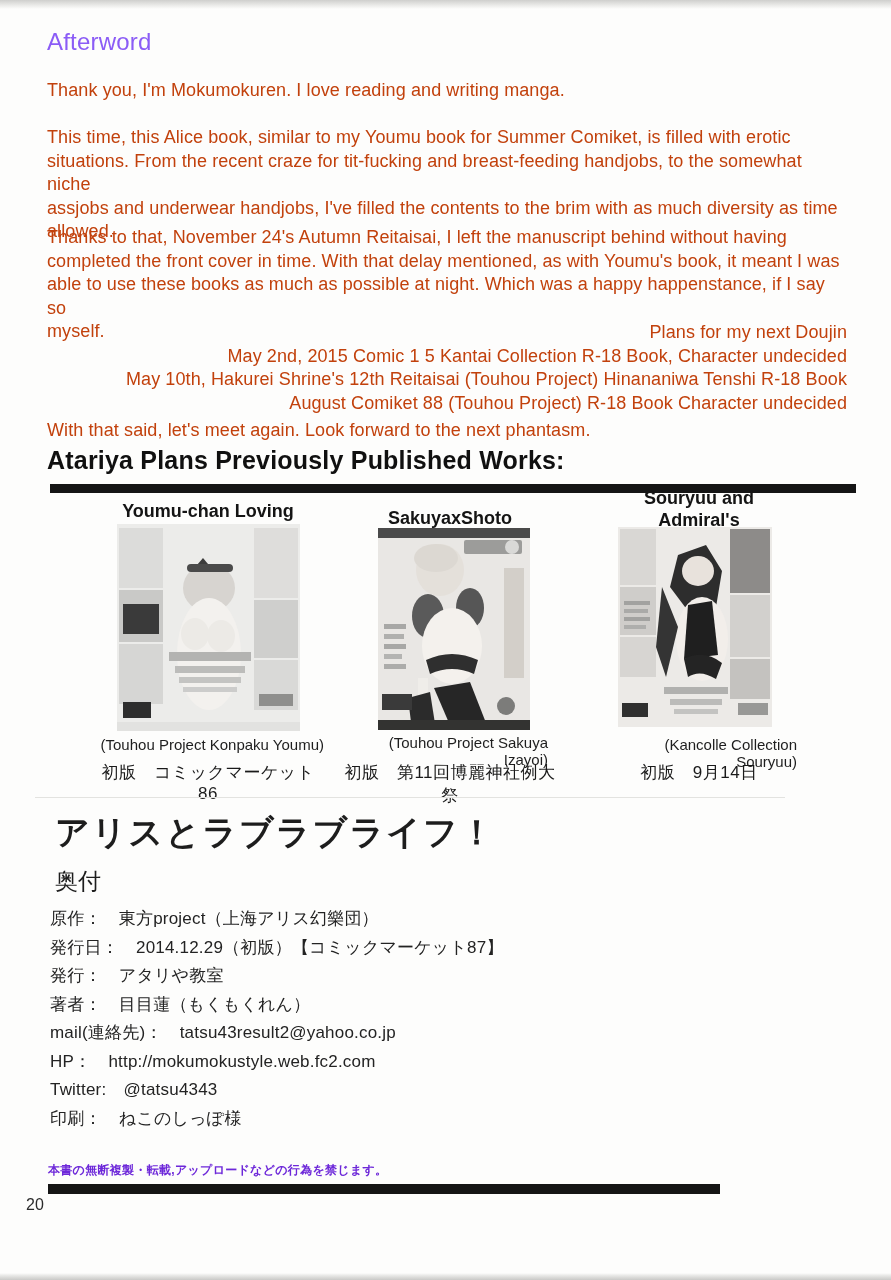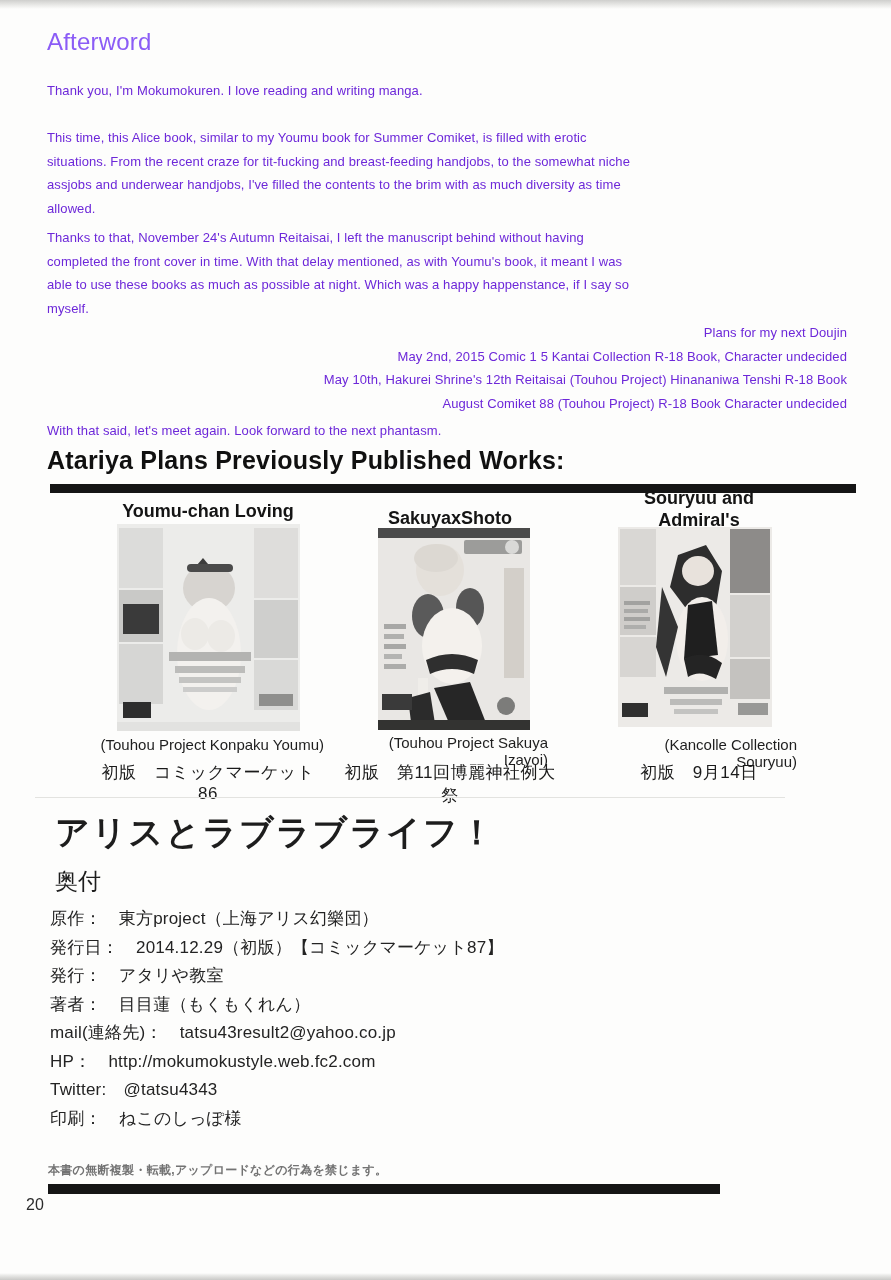--- a/index.html
+++ b/index.html
@@ -20,21 +20,21 @@
   .scan-edge-bottom{
     position:absolute;left:0;top:1273px;width:891px;height:7px;
     background:linear-gradient(0deg,#c9c9c7 0%,#e6e6e4 60%,rgba(253,253,252,0) 100%);
   }
   .afterword-title{
     position:absolute;left:47px;top:28px;
     font-size:24px;font-weight:400;color:#8b5cf6;letter-spacing:0.2px;
   }
   .para{
     position:absolute;left:47px;width:800px;
-    font-size:13px;line-height:23.5px;color:#6d28d9;
+    font-size:18px;line-height:23.5px;color:#c2410c;
     white-space:pre-line;letter-spacing:0.1px;
   }
   .p1{top:79px;}
   .p2{top:126px;}
   .p3{top:226px;}
   .p4{top:321px;text-align:right;}
   .p5{top:419px;}
   .pub-heading{
     position:absolute;left:47px;top:446px;
     font-size:25px;font-weight:700;color:#101010;letter-spacing:0.2px;
@@ -80,21 +80,21 @@
     position:absolute;left:55px;top:866px;
     font-size:23px;font-weight:400;color:#1d1d1d;
   }
   .colophon{
     position:absolute;left:50px;top:905px;width:800px;
     font-size:17px;line-height:28.5px;color:#232323;letter-spacing:0.2px;
   }
   .colophon div{white-space:pre;}
   .fine-print{
     position:absolute;left:48px;top:1162px;
-    font-size:12px;font-weight:700;color:#737373;letter-spacing:0.3px;
+    font-size:12px;font-weight:700;color:#6d28d9;letter-spacing:0.3px;
   }
   .page-number{
     position:absolute;left:26px;top:1196px;
     font-size:16px;color:#2b2b2b;
   }
 </style>
 </head>
 <body>
 
 <div class="page">

